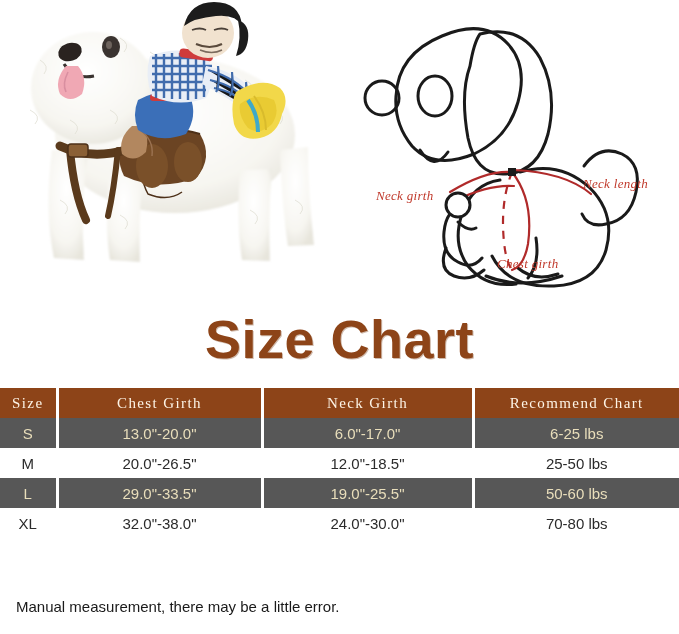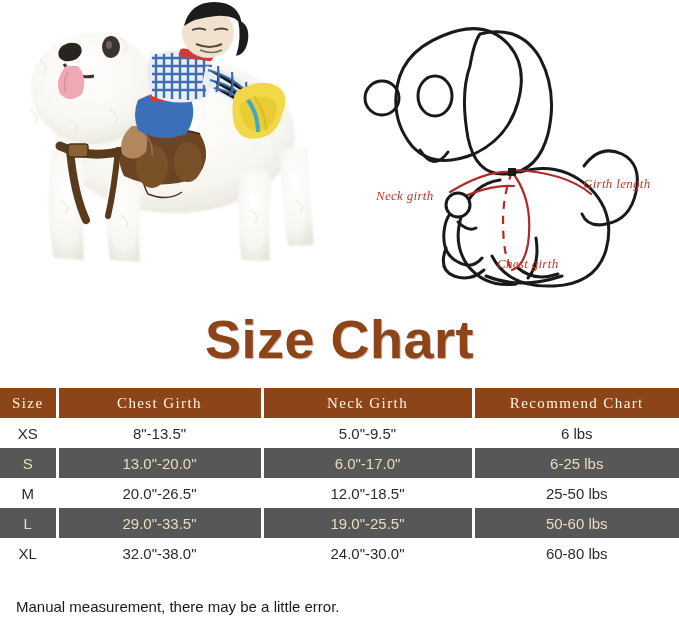--- a/index.html
+++ b/index.html
@@ -259,21 +259,21 @@
         <path d="M173 170 q52 2 78 24"></path>
 
         <path d="M172 172 q22 28 16 72 q-4 22 -16 26"></path>
       </g>
       <path d="M172 172 q-12 30 -8 70 q2 20 8 28" fill="none" stroke="#b02a2a" stroke-width="2.2" stroke-dasharray="8 7"></path>
       <rect x="168" y="168" width="8" height="8" fill="#1a1a1a"></rect>
       <circle cx="118" cy="205" r="12" fill="#ffffff" stroke="#1a1a1a" stroke-width="3"></circle>
     </svg>
 
     <span class="diag-label lbl-neck">Neck  girth</span>
-    <span class="diag-label lbl-back">Girth length</span>
+    <span class="diag-label lbl-back">Neck length</span>
     <span class="diag-label lbl-chest">Chest girth</span>
   </div>
 </div>
 
 <div class="chart-title">Size Chart</div>
 
 <table class="size-table">
   <colgroup>
     <col class="c-size">
       <col class="c-chest">
@@ -282,26 +282,20 @@
   </colgroup>
   <thead>
     <tr>
       <th>Size</th>
       <th>Chest Girth</th>
       <th>Neck Girth</th>
       <th>Recommend Chart</th>
     </tr>
   </thead>
   <tbody>
-    <tr class="row-light">
-      <td>XS</td>
-      <td>8"-13.5"</td>
-      <td>5.0"-9.5"</td>
-      <td>6 lbs</td>
-    </tr>
     <tr class="row-dark">
       <td>S</td>
       <td>13.0"-20.0"</td>
       <td>6.0"-17.0"</td>
       <td>6-25 lbs</td>
     </tr>
     <tr class="row-light">
       <td>M</td>
       <td>20.0"-26.5"</td>
       <td>12.0"-18.5"</td>
@@ -310,18 +304,18 @@
     <tr class="row-dark">
       <td>L</td>
       <td>29.0"-33.5"</td>
       <td>19.0"-25.5"</td>
       <td>50-60 lbs</td>
     </tr>
     <tr class="row-light">
       <td>XL</td>
       <td>32.0"-38.0"</td>
       <td>24.0"-30.0"</td>
-      <td>60-80 lbs</td>
+      <td>70-80 lbs</td>
     </tr>
   </tbody>
 </table>
 
 <div class="footer-note">Manual measurement, there may be a little error.</div>
 
 </body></html>

